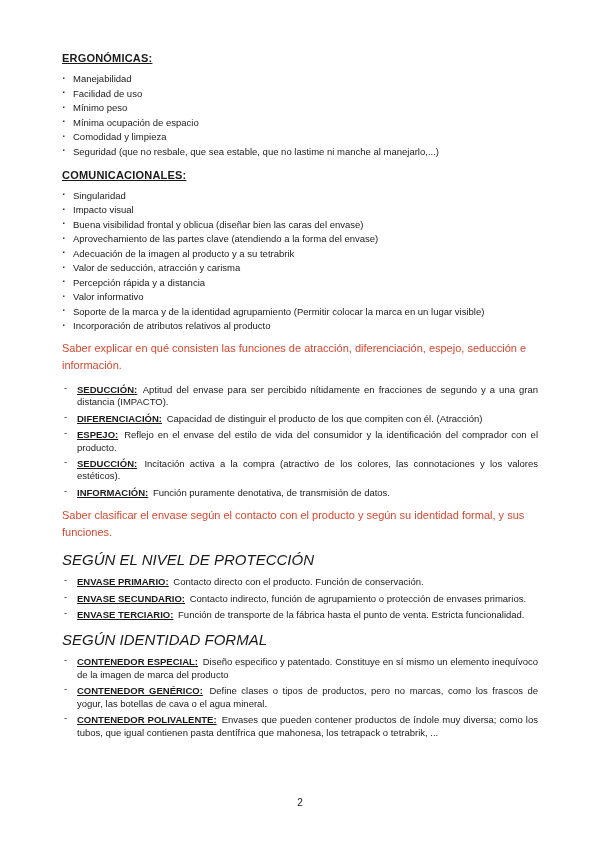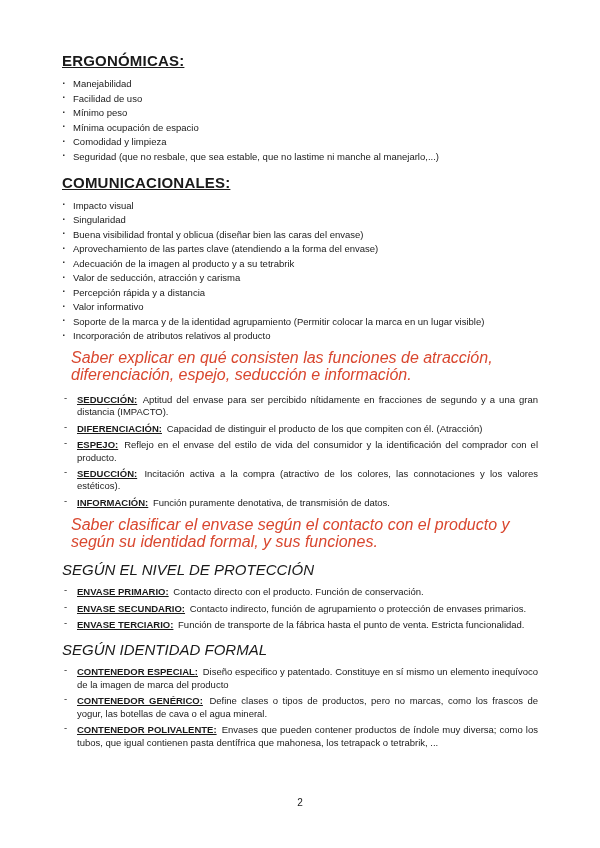--- a/index.html
+++ b/index.html
@@ -5,30 +5,29 @@
   * { margin: 0; padding: 0; box-sizing: border-box; }
   html, body { background: #e8e8e8; }
   .page {
     width: 600px; height: 848px; margin: 0 auto; background: #ffffff;
     padding: 40px 62px 0 62px; position: relative; overflow: hidden;
     font-family: "Liberation Sans", sans-serif; font-size: 9.5px;
     color: var(--text, #1a1a1a);
   }
   .u-head {
     font-weight: 700; text-decoration: underline;
-    font-size: 15px; margin: 12px 0 9px 0; letter-spacing: 0.2px;
+    font-size: 11px; margin: 12px 0 9px 0; letter-spacing: 0.2px;
   }
   .b-list { margin-bottom: 9px; }
   .b-item { position: relative; padding-left: 11px; margin-bottom: 3.5px; line-height: 11px; }
   .bullet { position: absolute; left: 1px; top: 2.5px; font-size: 5.5px; line-height: 5.5px; color: #1a1a1a; }
   .red-head {
     color: var(--heading-red, #d9472f);
-    font-size: 16px; font-weight: 400; line-height: 16.5px;
-    margin: 8px 0 11px 9px;
-    font-style: italic;
+    font-size: 11px; font-weight: 400; line-height: 16.5px;
+    margin: 8px 0 11px 0;
   }
   .d-list { margin-bottom: 8px; }
   .d-item {
     position: relative; padding-left: 15px; margin-bottom: 4px;
     line-height: 12.4px; text-align: justify;
   }
   .dash { position: absolute; left: 2px; top: -2px; font-size: 9.5px; }
   .term { font-weight: 700; text-decoration: underline; margin-right: 2px; }
   .it-head { font-style: italic; font-weight: 400; font-size: 15px; margin: 10px 0 8px 0; }
   .page-num {
@@ -46,22 +45,22 @@
     <div class="b-item"><span class="bullet">▪</span><span class="b-text">Manejabilidad</span></div>
     <div class="b-item"><span class="bullet">▪</span><span class="b-text">Facilidad de uso</span></div>
     <div class="b-item"><span class="bullet">▪</span><span class="b-text">Mínimo peso</span></div>
     <div class="b-item"><span class="bullet">▪</span><span class="b-text">Mínima ocupación de espacio</span></div>
     <div class="b-item"><span class="bullet">▪</span><span class="b-text">Comodidad y limpieza</span></div>
     <div class="b-item"><span class="bullet">▪</span><span class="b-text">Seguridad (que no resbale, que sea estable, que no lastime ni manche al manejarlo,...)</span></div>
   </div>
 
   <div class="u-head">COMUNICACIONALES:</div>
   <div class="b-list">
+    <div class="b-item"><span class="bullet">▪</span><span class="b-text">Singularidad</span></div>
     <div class="b-item"><span class="bullet">▪</span><span class="b-text">Impacto visual</span></div>
-    <div class="b-item"><span class="bullet">▪</span><span class="b-text">Singularidad</span></div>
     <div class="b-item"><span class="bullet">▪</span><span class="b-text">Buena visibilidad frontal y oblicua (diseñar bien las caras del envase)</span></div>
     <div class="b-item"><span class="bullet">▪</span><span class="b-text">Aprovechamiento de las partes clave (atendiendo a la forma del envase)</span></div>
     <div class="b-item"><span class="bullet">▪</span><span class="b-text">Adecuación de la imagen al producto y a su tetrabrik</span></div>
     <div class="b-item"><span class="bullet">▪</span><span class="b-text">Valor de seducción, atracción y carisma</span></div>
     <div class="b-item"><span class="bullet">▪</span><span class="b-text">Percepción rápida y a distancia</span></div>
     <div class="b-item"><span class="bullet">▪</span><span class="b-text">Valor informativo</span></div>
     <div class="b-item"><span class="bullet">▪</span><span class="b-text">Soporte de la marca y de la identidad agrupamiento (Permitir colocar la marca en un lugar visible)</span></div>
     <div class="b-item"><span class="bullet">▪</span><span class="b-text">Incorporación de atributos relativos al producto</span></div>
   </div>
 

